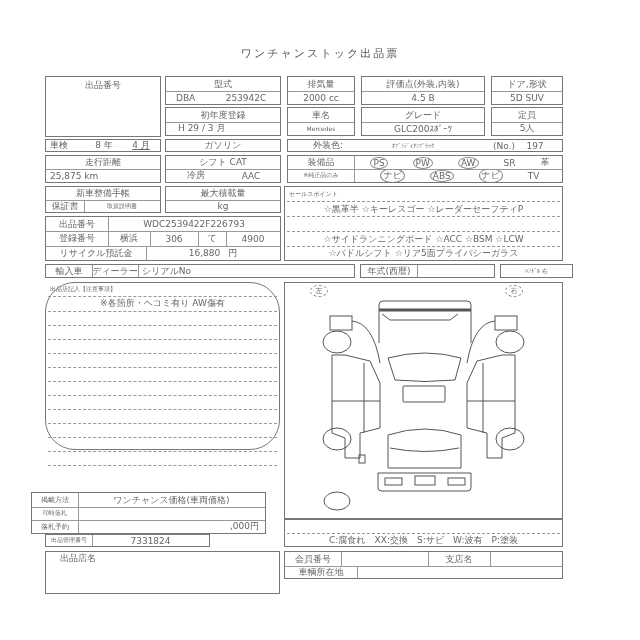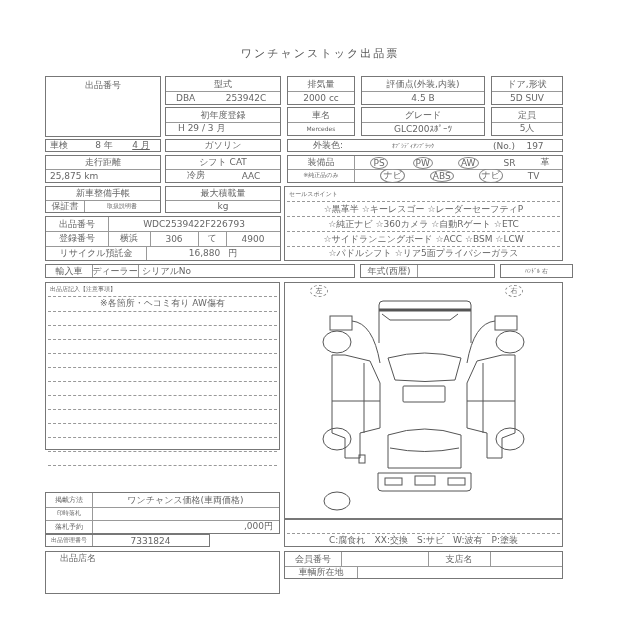--- a/index.html
+++ b/index.html
@@ -138,21 +138,20 @@
   <div class="cell" style="left:0;right:0;top:0;height:13px;">最大積載量</div>
   <div class="hl" style="top:13px;"></div>
   <div class="cell" style="left:0;right:0;top:13px;height:12px;">kg</div>
 </div>
 
 <div class="box" style="left:284px;top:186px;width:279px;height:75px;">
   <div class="cell left tiny" style="left:0;right:0;top:0;height:14px;">セールスポイント</div>
   <div class="dash" style="top:14px;"></div>
   <div class="cell" style="left:0;right:0;top:15px;height:14px;">☆黒革半 ☆キーレスゴー ☆レーダーセーフティP</div>
   <div class="dash" style="top:29px;"></div>
-  <div class="cell" style="left:0;right:0;top:30px;height:14px;">☆純正ナビ ☆360カメラ ☆自動Rゲート ☆ETC</div>
   <div class="dash" style="top:44px;"></div>
   <div class="cell" style="left:0;right:0;top:45px;height:14px;">☆サイドランニングボード ☆ACC ☆BSM ☆LCW</div>
   <div class="dash" style="top:59px;"></div>
   <div class="cell" style="left:0;right:0;top:60px;height:13px;">☆パドルシフト ☆リア5面プライバシーガラス</div>
 </div>
 
 <div class="box" style="left:45px;top:216px;width:236px;height:45px;">
   <div class="hl" style="top:14px;"></div>
   <div class="hl" style="top:29px;"></div>
   <div class="abs" style="left:62px;top:0;height:29px;border-left:1px solid #999;"></div>
@@ -183,21 +182,21 @@
 </div>
 <div class="box" style="left:360px;top:264px;width:135px;height:14px;">
   <div class="vl" style="left:56px;"></div>
   <div class="cell" style="left:0;width:56px;top:0;height:12px;">年式(西暦)</div>
   <div class="cell" style="left:56px;width:77px;top:0;height:12px;"></div>
 </div>
 <div class="box" style="left:500px;top:264px;width:73px;height:14px;">
   <div class="cell tiny" style="left:0;right:0;top:0;height:12px;">ﾊﾝﾄﾞﾙ 右</div>
 </div>
 
-<div class="box" style="left:45px;top:282px;width:235px;height:168px;">
+<div class="box" style="left:45px;top:282px;width:235px;height:168px;border-radius:30px;">
   <div class="cell left tiny" style="left:0;right:0;top:0;height:13px;">出品店記入【注意事項】</div>
   <div class="dash" style="top:13px;"></div>
   <div class="cell" style="left:0;right:0;top:14px;height:13px;">※各箇所・ヘコミ有り AW傷有</div>
   <div class="dash" style="top:28px;"></div>
   <div class="dash" style="top:42px;"></div>
   <div class="dash" style="top:56px;"></div>
   <div class="dash" style="top:70px;"></div>
   <div class="dash" style="top:84px;"></div>
   <div class="dash" style="top:98px;"></div>
   <div class="dash" style="top:112px;"></div>
@@ -250,21 +249,21 @@
 
     <ellipse cx="52" cy="218" rx="13" ry="9"></ellipse>
   </svg>
 </div>
 
 <div class="box" style="left:284px;top:519px;width:279px;height:28px;">
   <div class="dash" style="top:13px;"></div>
   <div class="cell" style="left:0;right:0;top:14px;height:13px;">C:腐食れ　XX:交換　S:サビ　W:波有　P:塗装</div>
 </div>
 
-<div class="box" style="left:45px;top:492px;width:235px;height:42px;">
+<div class="box" style="left:31px;top:492px;width:235px;height:42px;">
   <div class="vl" style="left:46px;"></div>
   <div class="hl" style="top:14px;"></div>
   <div class="hl" style="top:27px;"></div>
   <div class="cell small" style="left:0;width:46px;top:0;height:14px;">掲載方法</div>
   <div class="cell" style="left:46px;width:187px;top:0;height:14px;">ワンチャンス価格(車両価格)</div>
   <div class="cell tiny" style="left:0;width:46px;top:14px;height:13px;">印時落札</div>
   <div class="cell small" style="left:0;width:46px;top:27px;height:13px;">落札予約</div>
   <div class="cell right" style="left:46px;width:187px;top:27px;height:13px;">,000円</div>
 </div>
 <div class="box" style="left:45px;top:534px;width:165px;height:13px;">

